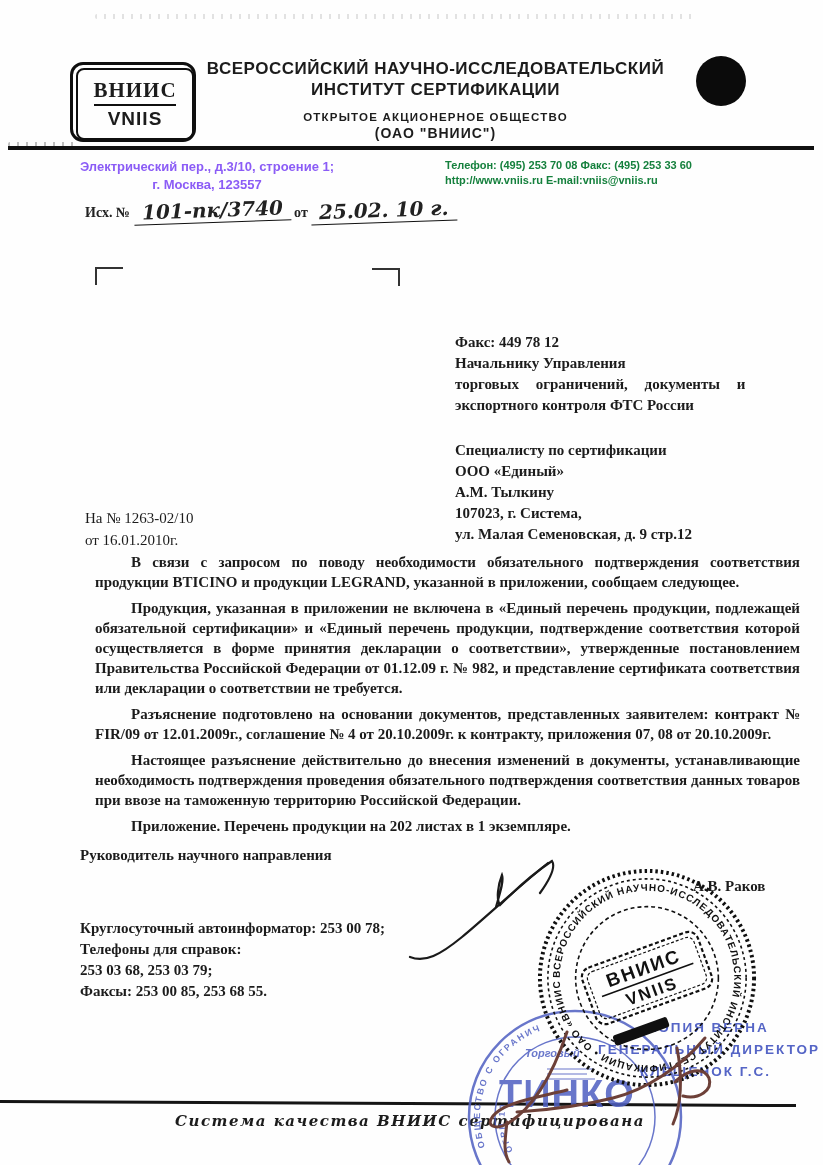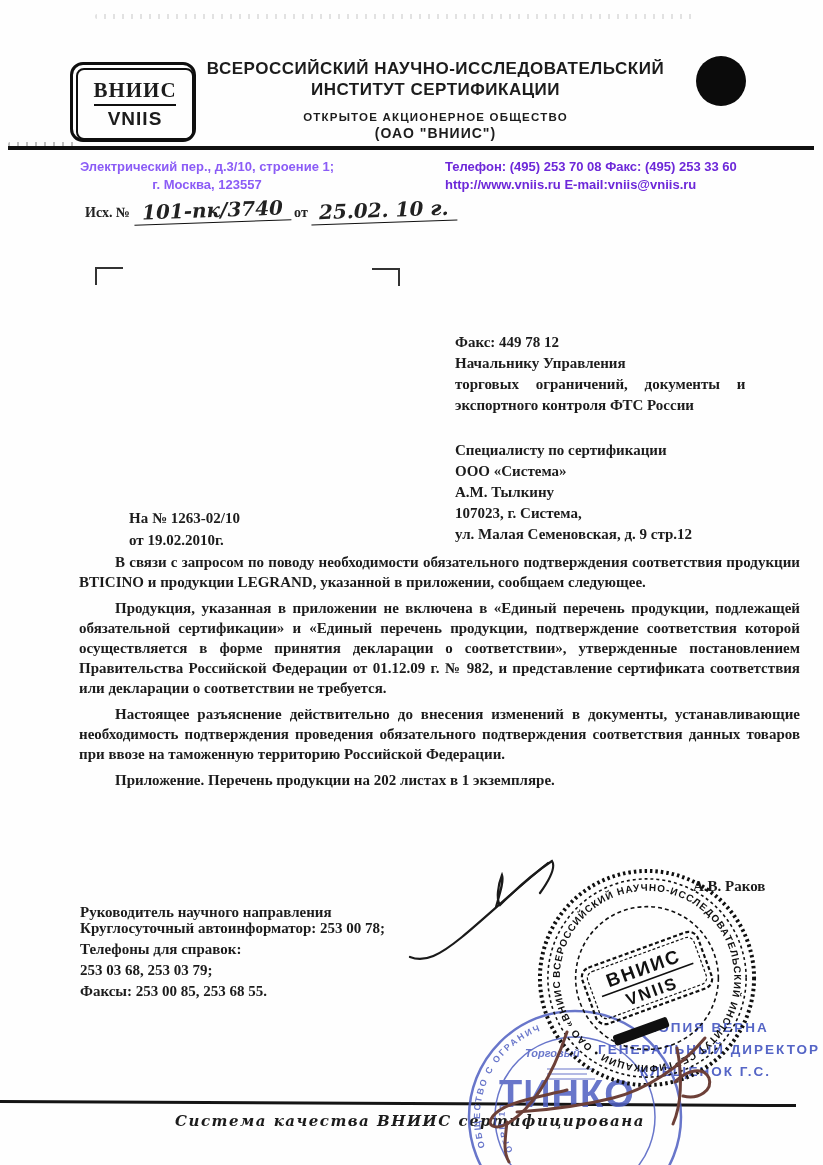--- a/index.html
+++ b/index.html
@@ -16,39 +16,39 @@
   .logo-ru{font-weight:bold;font-size:21px;letter-spacing:1px;line-height:1;}
   .logo-div{width:82px;height:2px;background:#0f0f0f;margin:3px 0;}
   .logo-en{font-weight:bold;font-size:19px;letter-spacing:1px;line-height:1;font-family:"Liberation Sans",sans-serif;}
   .title-block{left:198px;top:58px;width:475px;text-align:center;font-family:"Liberation Sans",sans-serif;font-weight:bold;}
   .title-l1,.title-l2{font-size:17px;letter-spacing:.5px;line-height:1.25;}
   .title-l3{font-size:11.5px;letter-spacing:1.2px;margin-top:10px;}
   .title-l4{font-size:14px;margin-top:2px;letter-spacing:1px;}
   .black-dot{left:696px;top:56px;width:50px;height:50px;background:#0b0b0b;border-radius:50%;}
   .rule{left:8px;top:146px;width:806px;height:4px;background:#111;}
   .addr{left:62px;top:158px;width:290px;text-align:center;font-size:13px;line-height:1.35;font-family:"Liberation Sans",sans-serif;font-weight:bold;color:#8b5cf6;}
-  .phones-top{left:445px;top:158px;width:370px;font-size:13px;line-height:1.35;font-family:"Liberation Sans",sans-serif;font-weight:bold;color:#6d28d9;}
+  .phones-top{left:445px;top:158px;width:370px;font-size:11px;line-height:1.35;font-family:"Liberation Sans",sans-serif;font-weight:bold;color:#15803d;}
   
   .outgoing{left:85px;top:198px;font-size:14px;font-weight:bold;color:#222;}
   .hand{font-family:"DejaVu Serif",serif;font-style:italic;font-weight:600;font-size:20px;display:inline-block;transform:rotate(-2deg);padding:0 8px;}
   .u{border-bottom:1.6px solid #111;}
   
   .corner-l{left:95px;top:267px;width:26px;height:16px;border-left:2px solid #333;border-top:2px solid #333;}
   .corner-r{left:372px;top:268px;width:26px;height:16px;border-right:2px solid #333;border-top:2px solid #333;}
   
   .recipient{left:455px;top:290px;width:348px;font-size:15px;font-weight:600;line-height:21px;margin-top:42px;}
   .recipient .gap{height:24px;}
   .spread{word-spacing:13px;}
   
-  .reference{left:85px;top:507px;font-size:15px;font-weight:700;line-height:22px;margin-left:44px;}
+  .reference{left:85px;top:507px;font-size:15px;font-weight:400;line-height:22px;}
   
   .body-text{left:78px;top:552px;width:722px;font-size:15px;font-weight:600;line-height:20px;text-align:justify;}
-  .body-text p{margin:0 0 6px 1px;text-indent:36px;}
+  .body-text p{margin:0 0 6px 17px;text-indent:36px;}
   .attachment{margin-top:14px;}
-  .sig-row-title{left:80px;top:904px;font-size:15px;font-weight:600;}
+  .sig-row-title{left:80px;top:847px;font-size:15px;font-weight:600;}
   .sig-row-name{left:693px;top:878px;font-size:15px;font-weight:600;}
   
   .contacts{left:80px;top:918px;font-size:15px;font-weight:600;line-height:21px;}
   
   .attest{color:#5565c6;font-family:"Liberation Sans",sans-serif;font-weight:bold;letter-spacing:2px;font-size:13.5px;z-index:3;}
   
   .footer-line{left:0px;top:1102px;width:796px;height:3px;background:#151515;transform:rotate(.3deg);}
   .footer-text{left:170px;top:1112px;width:480px;text-align:center;font-family:"DejaVu Serif",serif;font-style:italic;font-weight:bold;font-size:15px;letter-spacing:1.5px;}
   .z2{z-index:2;} .z4{z-index:4;} .z6{z-index:6;}
   svg text{font-family:"Liberation Sans",sans-serif;}
@@ -98,34 +98,35 @@
   <div class="abs corner-l"></div>
   <div class="abs corner-r"></div>
 
   <div class="abs recipient">
     <div>Факс: 449 78 12</div>
     <div>Начальнику Управления</div>
     <div class="spread">торговых ограничений, документы и</div>
     <div>экспортного контроля ФТС  России</div>
     <div class="gap"></div>
     <div>Специалисту по сертификации</div>
-    <div>ООО «Система»</div>
+    <div>ООО «Единый»</div>
     <div>А.М. Тылкину</div>
     <div>107023, г. Система,</div>
     <div>ул. Малая Семеновская, д. 9 стр.12</div>
   </div>
 
   <div class="abs reference">
     <div>На  № 1263-02/10</div>
-    <div>от 19.02.2010г.</div>
+    <div>от 16.01.2010г.</div>
   </div>
 
   <div class="abs body-text">
     <p>В связи с запросом по поводу необходимости обязательного подтверждения соответствия продукции BTICINO и продукции LEGRAND, указанной в приложении, сообщаем следующее.</p>
     <p>Продукция, указанная в приложении не включена в «Единый перечень продукции, подлежащей обязательной сертификации» и «Единый перечень продукции, подтверждение соответствия которой осуществляется в форме принятия декларации о соответствии», утвержденные постановлением Правительства Российской Федерации от 01.12.09 г. № 982, и представление сертификата соответствия или декларации о соответствии не требуется.</p>
+    <p>Разъяснение подготовлено на основании документов, представленных заявителем: контракт № FIR/09 от 12.01.2009г.,  соглашение № 4 от 20.10.2009г. к контракту, приложения 07, 08 от 20.10.2009г.</p>
     <p>Настоящее разъяснение действительно до внесения изменений в документы, устанавливающие необходимость подтверждения проведения обязательного подтверждения соответствия данных товаров при ввозе на таможенную территорию Российской Федерации.</p>
     <p class="attachment">Приложение. Перечень продукции на 202 листах в 1 экземпляре.</p>
   </div>
 
   <div class="abs sig-row-title">Руководитель научного направления</div>
   <div class="abs sig-row-name">А.В. Раков</div>
 
   <div class="abs contacts">
     <div>Круглосуточный автоинформатор: 253 00 78;</div>
     <div>Телефоны для справок:</div>

